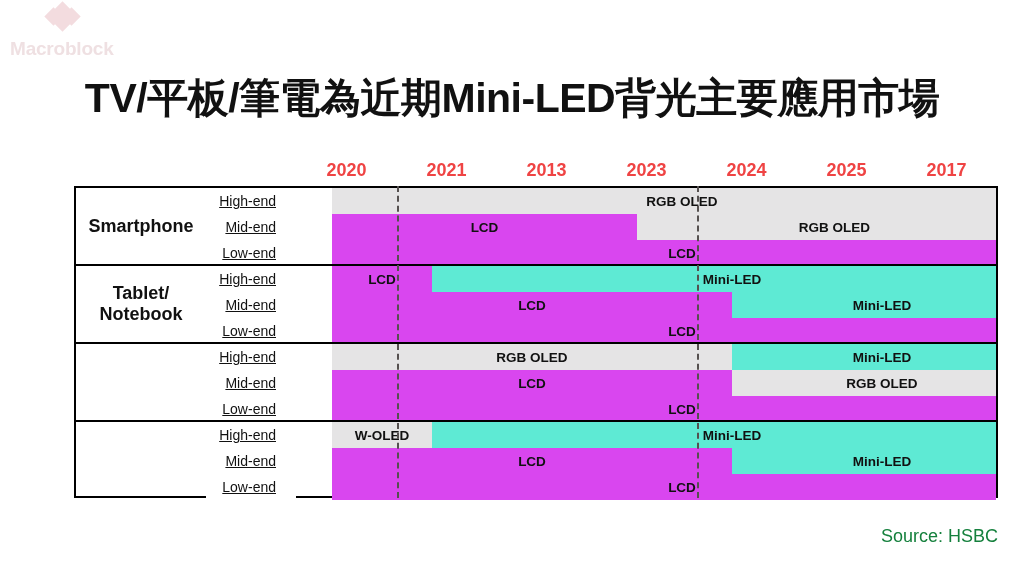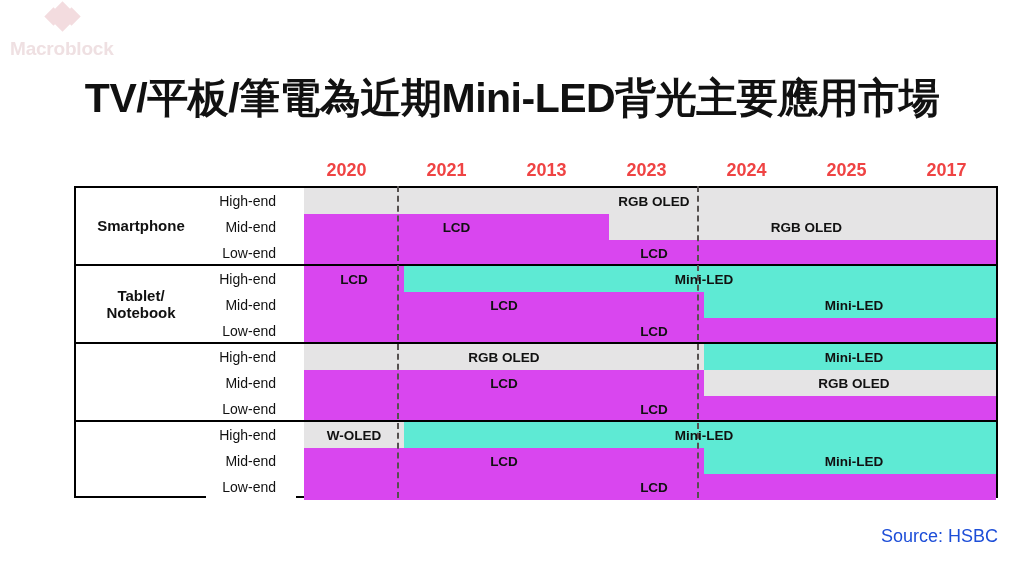--- a/index.html
+++ b/index.html
@@ -114,21 +114,21 @@
   .catname {
     position: absolute;
     left: 0;
     top: 0;
     width: 130px;
     height: 100%;
     display: flex;
     align-items: center;
     justify-content: center;
     text-align: center;
-    font-size: 15px;
+    font-size: 18px;
     font-weight: 700;
     color: #111;
     line-height: 1.15;
     background: #fff;
     z-index: 4;
   }
 
   .tiercol {
     position: absolute;
     left: 130px;
@@ -141,25 +141,26 @@
   .tiercol .tier {
     height: 26px;
     display: flex;
     align-items: center;
     justify-content: flex-end;
     padding-right: 20px;
     box-sizing: border-box;
     font-size: 14px;
     color: #111;
     white-space: nowrap;
+    text-decoration: underline;
   }
 
   .plot {
     position: absolute;
-    left: 204px;
+    left: 232px;
     top: 0;
     right: 0;
     height: 100%;
     overflow: hidden;
     z-index: 1;
     padding-left: 24px;
   }
   .lane {
     position: relative;
     height: 26px;
@@ -193,21 +194,21 @@
     z-index: 6;
     pointer-events: none;
   }
 
   
   #source {
     position: absolute;
     right: 26px;
     top: 526px;
     font-size: 18px;
-    color: #1d4ed8;
+    color: #15803d;
     white-space: nowrap;
   }
 </style>
 </head>
 <body>
 
 <div id="logo">
   <span class="diamonds">
     <i class="d1"></i>
       <i class="d2"></i>

